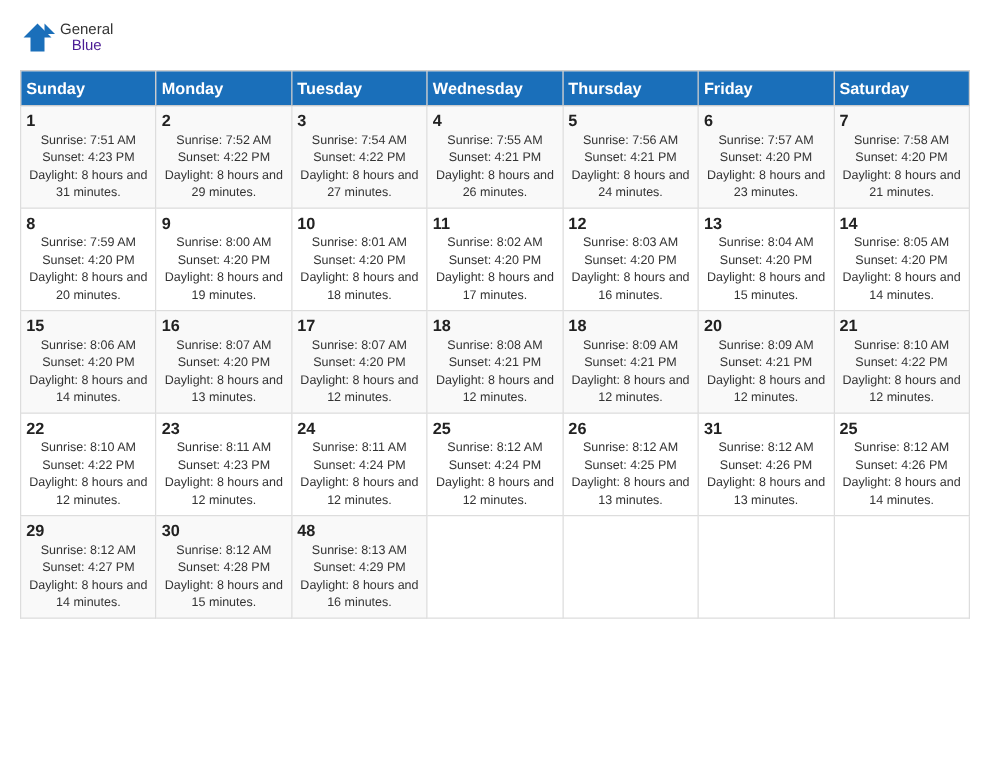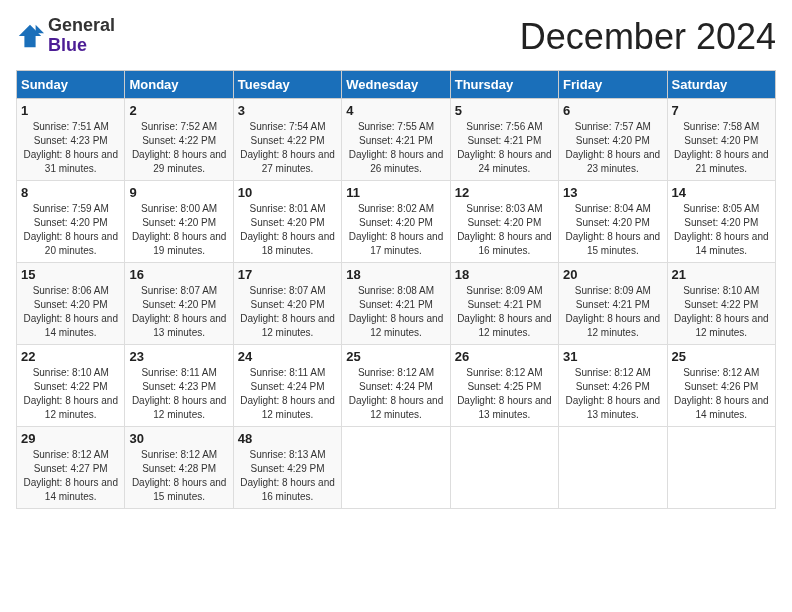--- a/index.html
+++ b/index.html
@@ -15,24 +15,25 @@
       justify-content: space-between;
       align-items: flex-start;
       margin-bottom: 12px;
     }
     .logo {
       display: flex;
       align-items: center;
       gap: 4px;
     }
     .logo-text {
-      font-size: 18px;
-      font-weight: bold;
+      font-size: 12px;
+      font-weight: normal;
       color: #333;
       line-height: 1.1;
+      text-align: center;
     }
     .logo-text .blue { color: #4c1d95; }
     .logo-icon {
       width: 28px;
       height: 28px;
     }
     .title-area {
       text-align: right;
     }
     .month-title {
@@ -95,21 +96,20 @@
     <svg class="logo-icon" viewBox="0 0 40 40">
       <polygon points="20,4 36,20 28,20 28,36 12,36 12,20 4,20" fill="#1a6fba"></polygon>
       <polygon points="28,4 40,16 28,16" fill="#1a6fba"></polygon>
     </svg>
     <div class="logo-text">
       <span>General</span><br>
       <span class="blue">Blue</span>
     </div>
   </div>
   <div class="title-area">
-    <div class="month-title">December 2024</div>
   </div>
 </div>
 
 <table>
   <thead>
     <tr id="header-row">
         <th>Sunday</th>
         <th>Monday</th>
         <th>Tuesday</th>
         <th>Wednesday</th>

